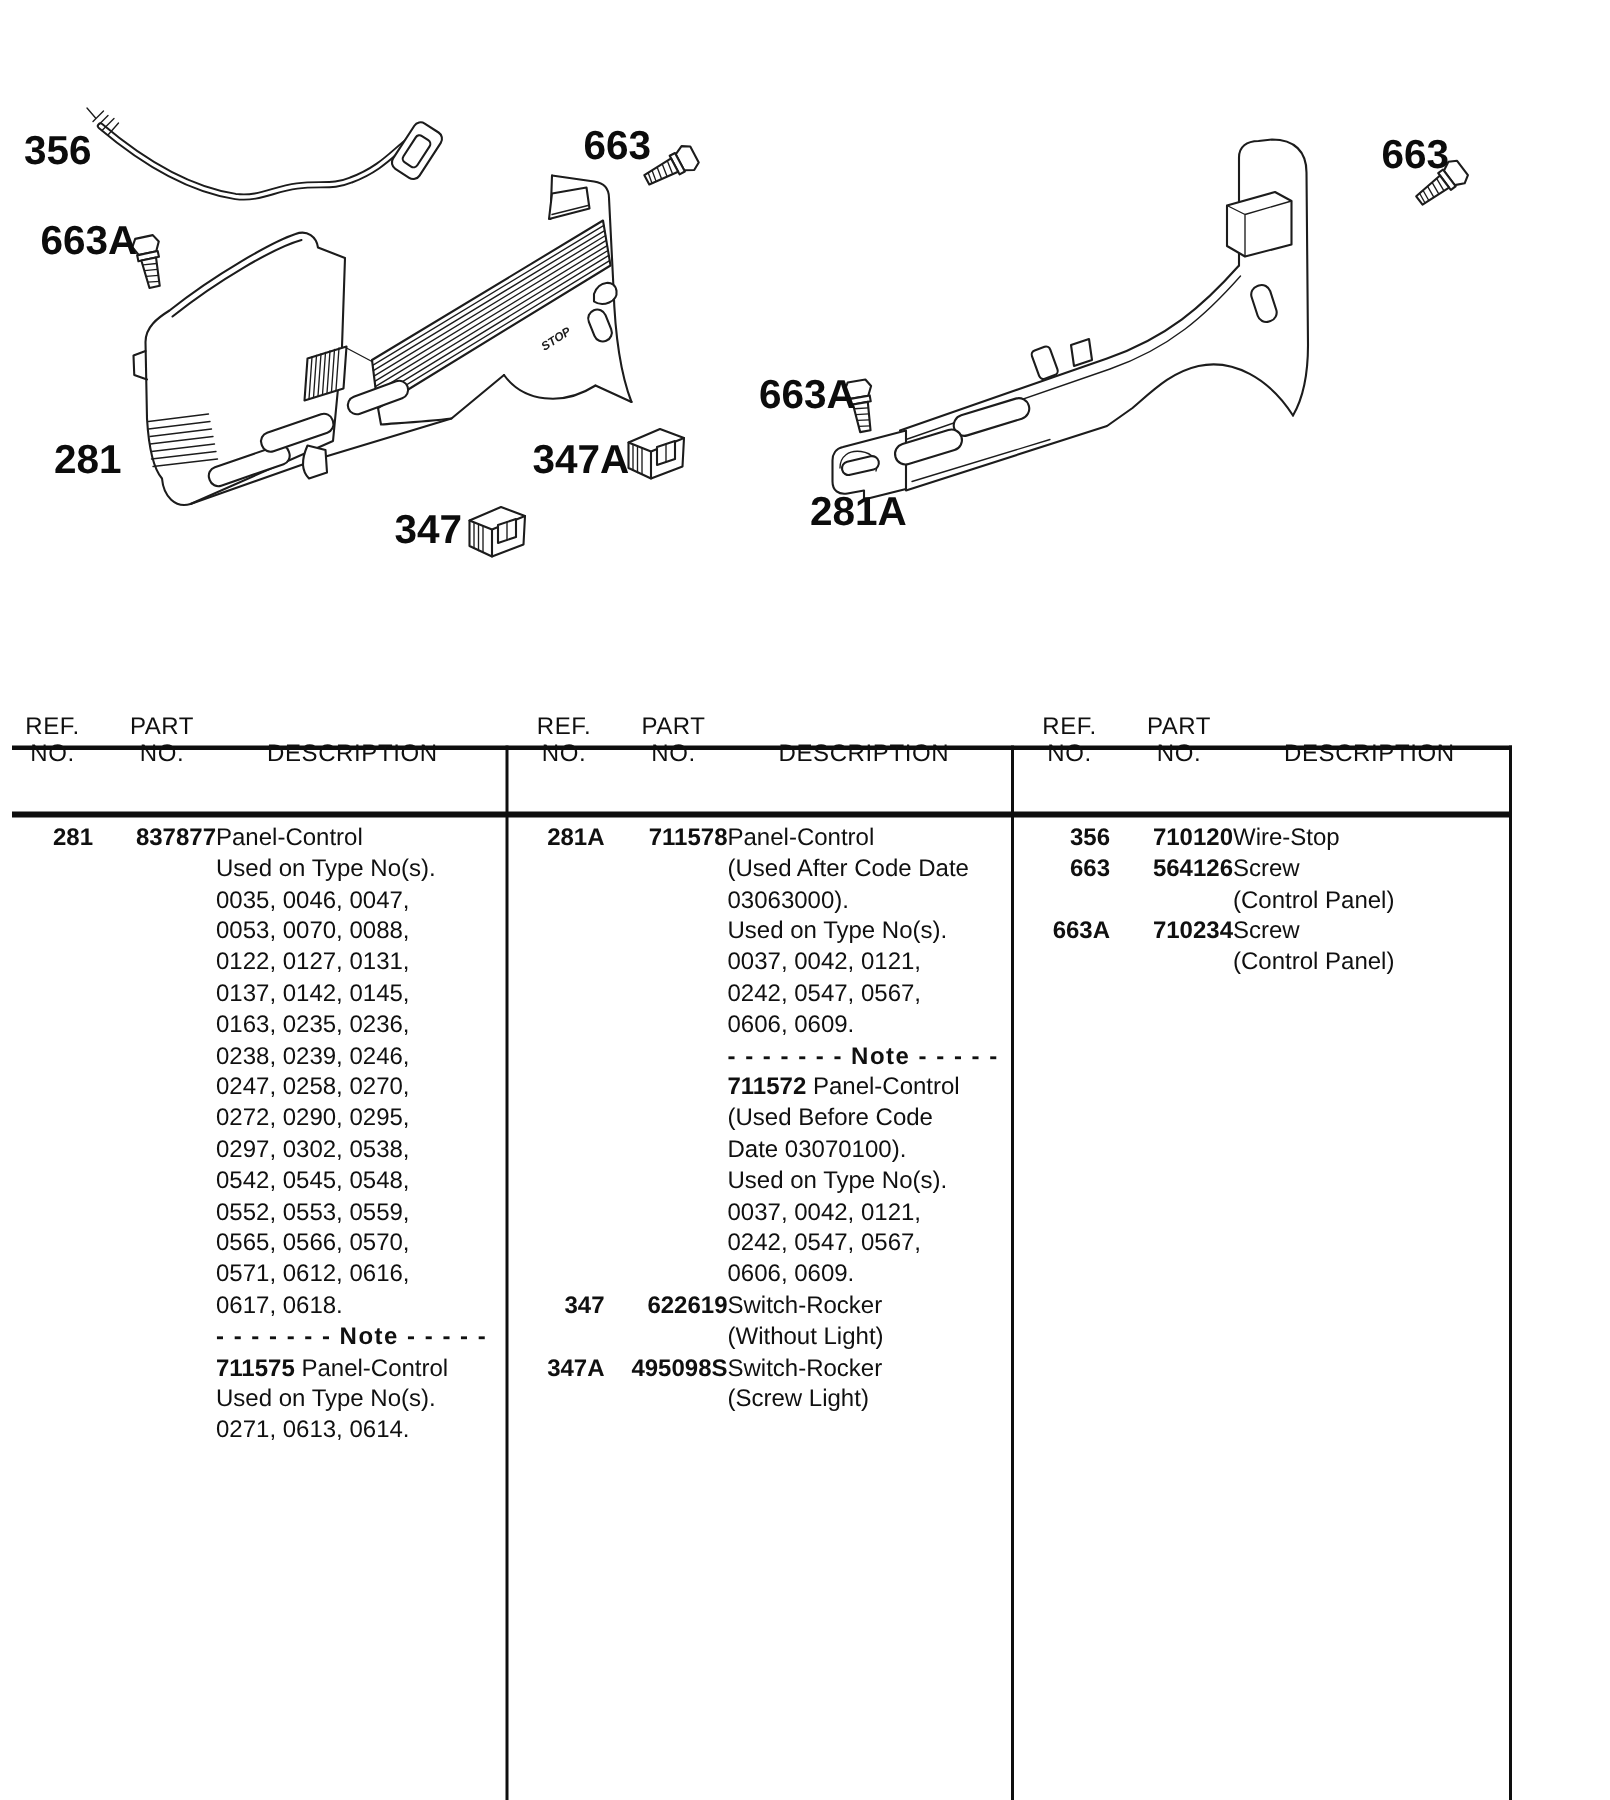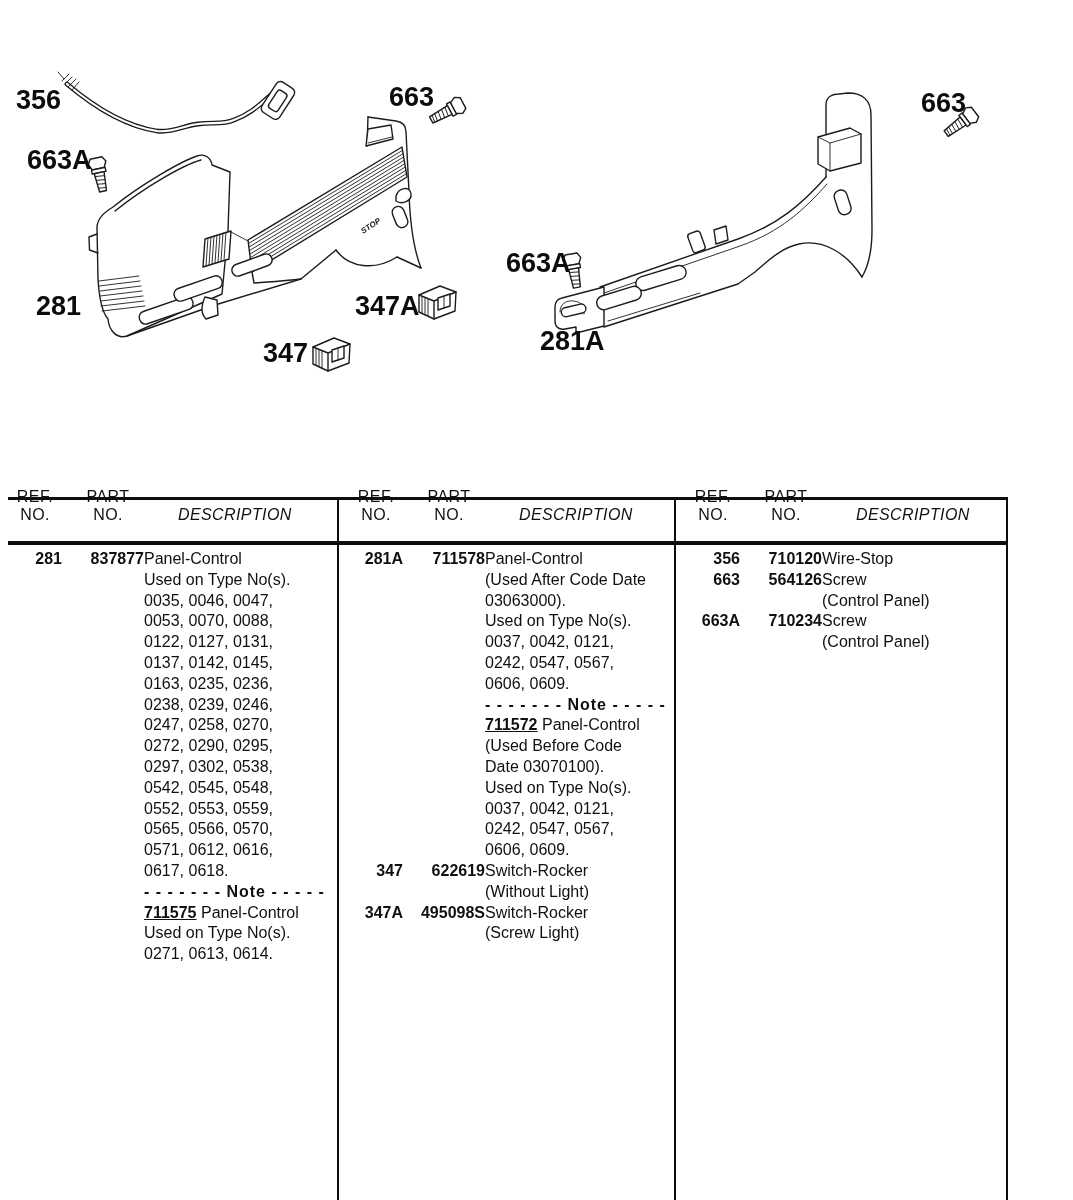--- a/index.html
+++ b/index.html
@@ -36,38 +36,38 @@
   .svg-left{left:55px;top:68px;}
   .svg-right{left:500px;top:80px;}
   
   .tline{position:absolute;background:#0e0e0e;}
   .t-top{left:8px;top:497px;width:1000px;height:3px;}
   .t-headrule{left:8px;top:541px;width:1000px;height:4px;}
   .t-v1{left:337px;top:497px;width:2px;height:703px;}
   .t-v2{left:674px;top:497px;width:2px;height:703px;}
   .t-v3{left:1006px;top:497px;width:2px;height:703px;}
   .thead,.tbody-row{position:absolute;left:8px;width:1000px;display:flex;}
-  .thead{top:488px;}
+  .thead{top:476px;}
   .tbody-row{top:549px;align-items:flex-start;}
   .hgroup,.tgroup{box-sizing:border-box;flex:none;display:flex;align-items:flex-start;}
   .g0{width:329px;padding-left:0px;}
   .g1{width:337px;padding-left:12px;}
   .g2{width:334px;padding-left:12px;}
   .hcell{font-size:16px;line-height:18px;letter-spacing:0.4px;text-align:center;}
   .h-ref{width:54px;}
   .h-part{width:72px;margin-left:10px;}
-  .h-desc{margin-left:10px;padding-left:24px;margin-top:18px;text-align:left;font-style:italic;}
+  .h-desc{margin-left:10px;padding-left:24px;margin-top:18px;text-align:left;}
   .trow{display:flex;align-items:flex-start;font-size:16px;line-height:20.8px;}
   .tgroup{flex-direction:column;}
   .cell-ref{width:54px;text-align:right;font-weight:700;flex:none;}
   .cell-part{width:72px;margin-left:10px;text-align:right;font-weight:700;flex:none;}
   .cell-desc{}
   .dline{white-space:nowrap;}
   .dline.bold{font-weight:700;letter-spacing:1px;}
-  .dline b{font-weight:700;text-decoration:underline;}
+  .dline b{font-weight:700;}
 </style>
 </head>
 <body>
 
 <svg class="art svg-left" width="420" height="322" viewBox="0 0 420 322">
 
   <g>
     <path class="wire-o" d="M 12,16 C 45,44 76,59 102,63 C 118,65 127,58 143,56 C 159,54 167,57 179,52 C 198,45 207,34 216,27"></path>
     <path class="wire-i" d="M 12,16 C 45,44 76,59 102,63 C 118,65 127,58 143,56 C 159,54 167,57 179,52 C 198,45 207,34 216,27"></path>
     <path class="thin" d="M 3,4 L 9,11 M 7,13 L 14,6 M 10,16 L 17,9 M 13,19 L 21,11 M 17,22 L 24,14"></path>

